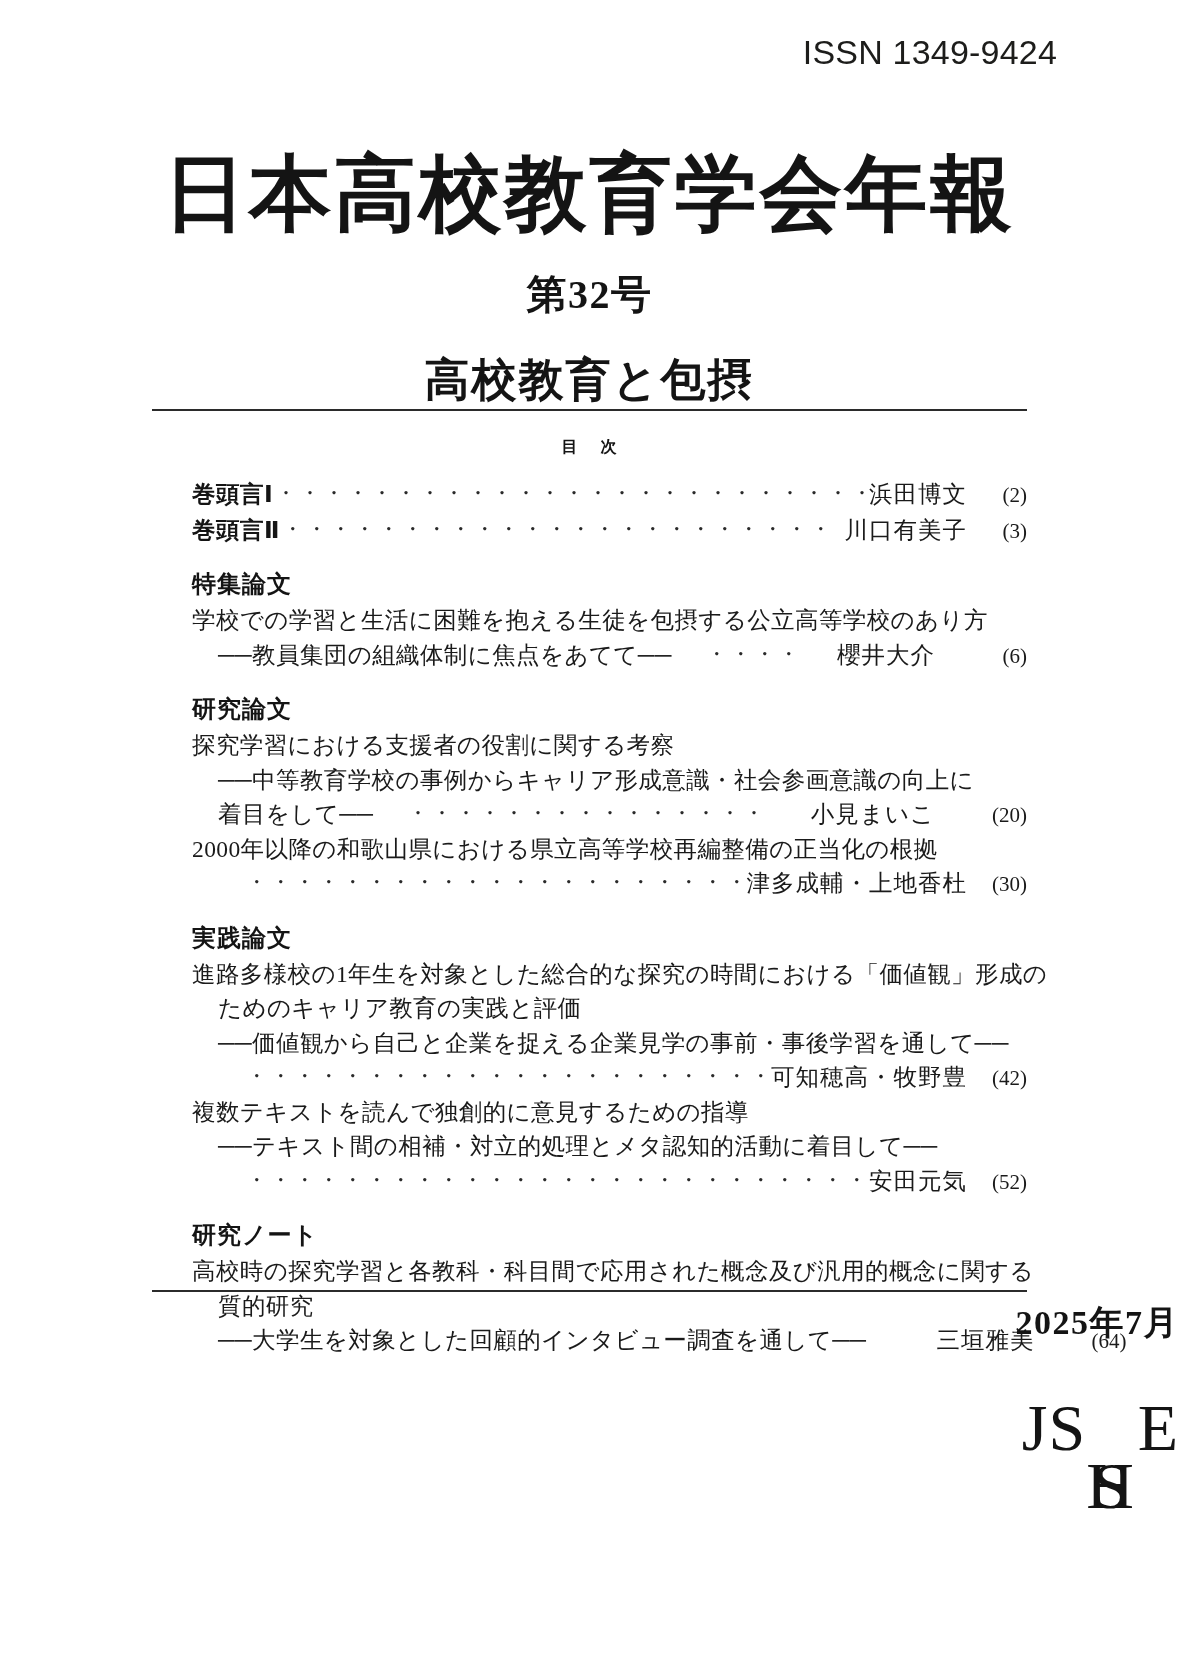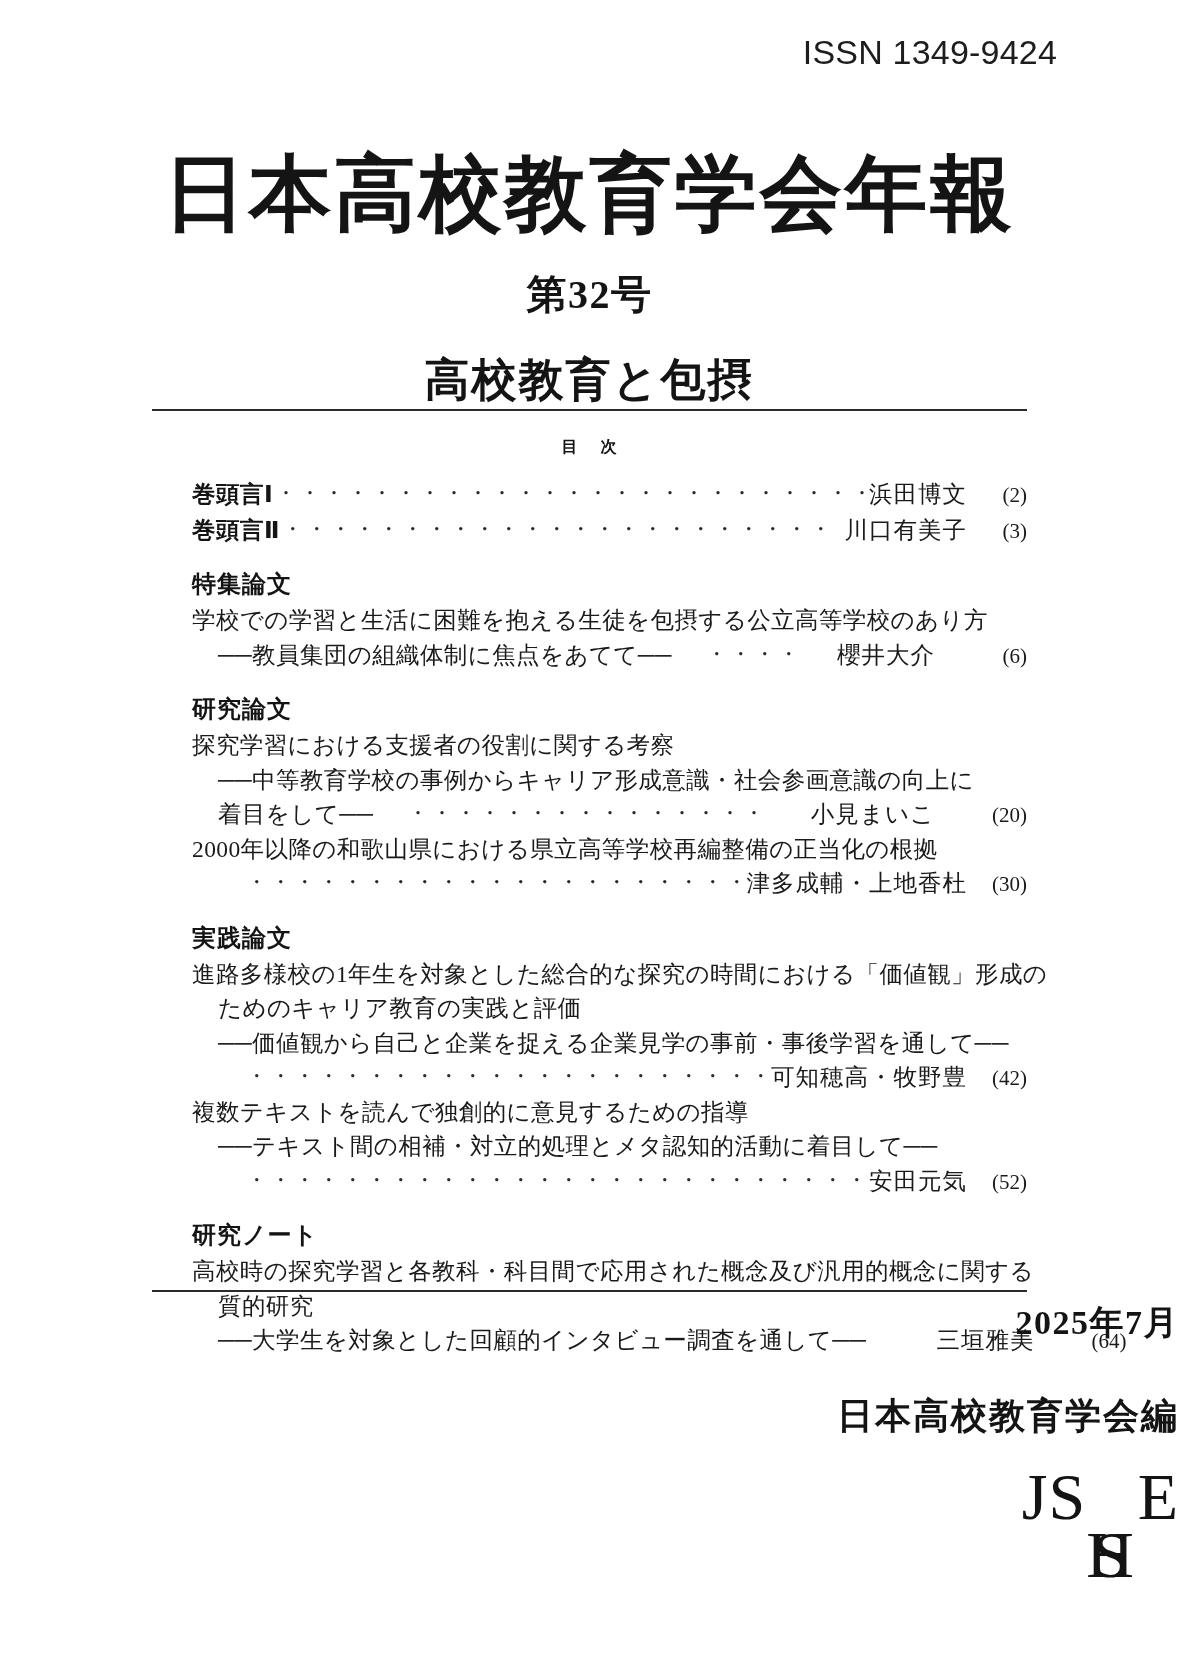--- a/index.html
+++ b/index.html
@@ -326,19 +326,18 @@
         </div>
       </div>
 
     </div>
   </div>
 
   <div class="rule rule-bottom"></div>
 
   <div class="footer">
     <div class="pub-date">2025年7月</div>
-    <div class="publisher">日本高校教育学会編</div>
     <div class="logo">
       <span>JS</span><span class="lig"><span class="h">H</span><span class="s">S</span></span><span>E</span>
     </div>
   </div>
 
 </div>
 
 </body></html>

